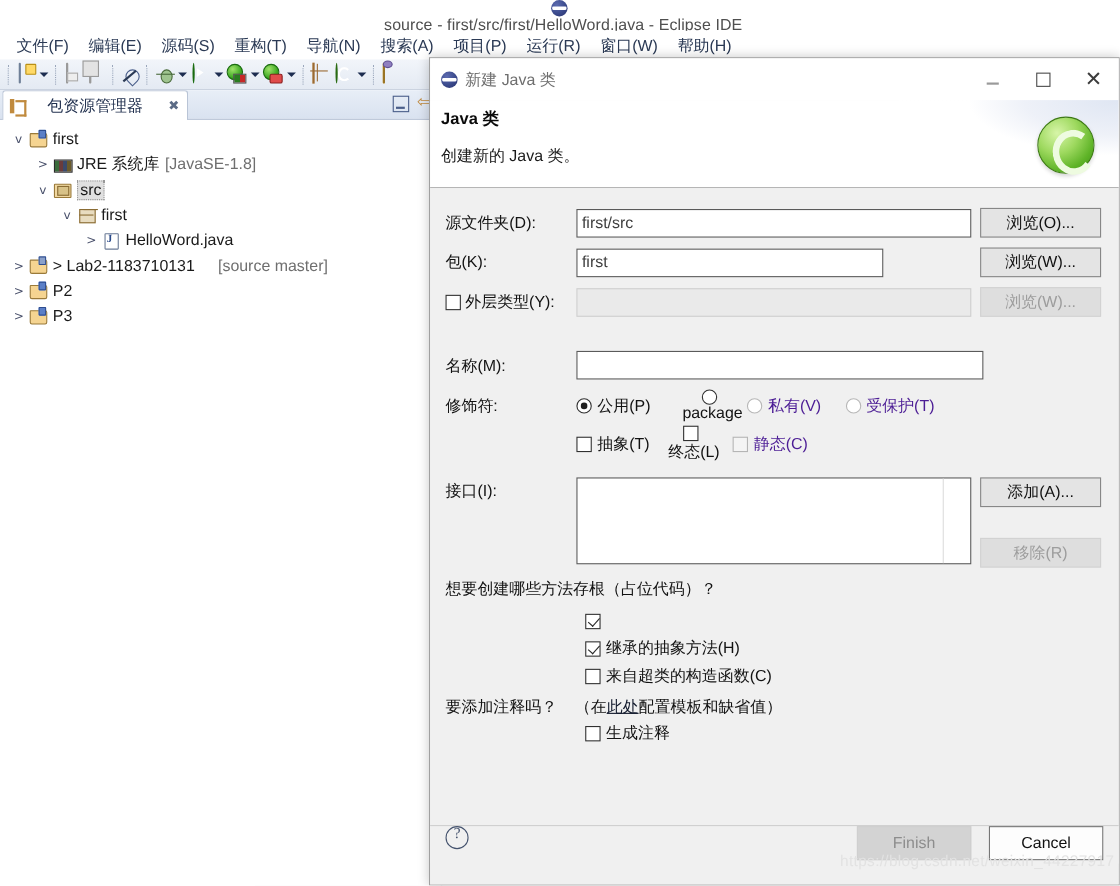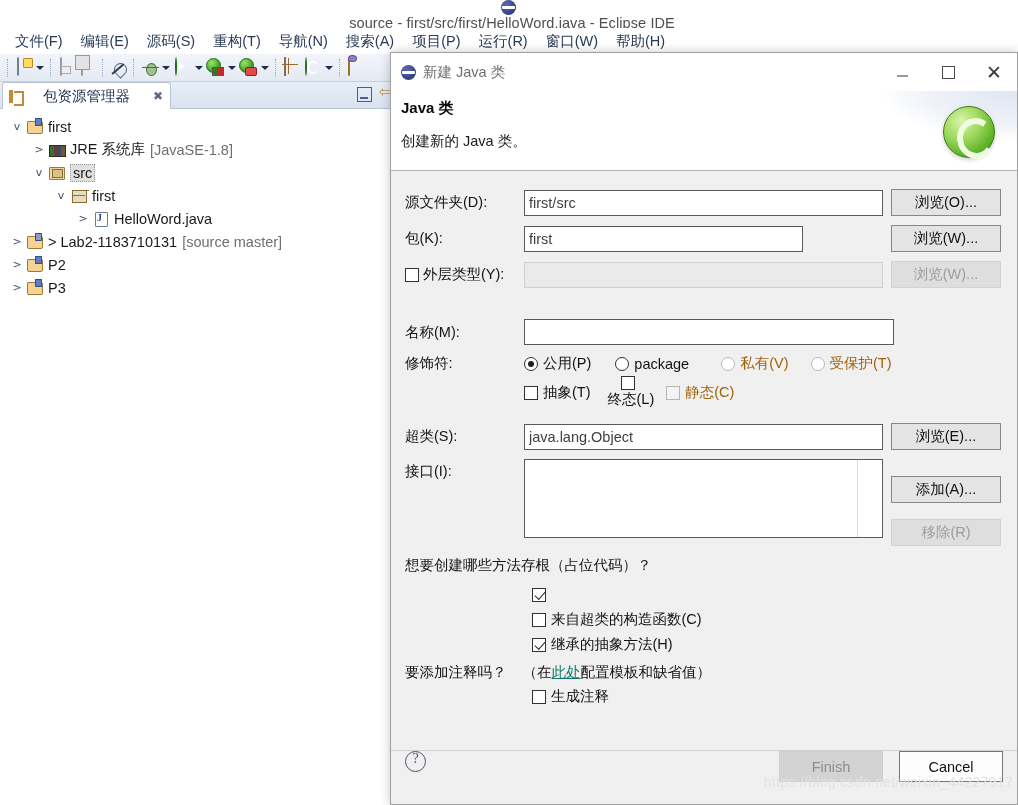--- a/index.html
+++ b/index.html
@@ -251,26 +251,26 @@
   .radio {
     width: 14px; height: 14px; border: 1.5px solid #303030; border-radius: 50%;
     background: #fff; display: inline-block; position: relative; flex: none; vertical-align: middle;
   }
   .radio.checked::after {
     content: ""; position: absolute; left: 3px; top: 3px; width: 6px; height: 6px;
     border-radius: 50%; background: #202020;
   }
   .radio.dis { border-color: #b7b7b7; }
   .ctl-text { font-size: 14.5px; color: #121212; margin-left: 5px; }
-  .ctl-text.dis { color: #a16207; }
+  .ctl-text.dis { color: #4c1d95; }
   .inline { display: flex; align-items: center; }
 
   .section-q { font-size: 14.5px; color: #121212; padding-left: 6px; margin: 10px 0 7px 0; }
   .opt-row { display: flex; align-items: center; margin-left: 133px; height: 25px; }
-  .link { color: #0f766e; text-decoration: underline; }
+  .link { color: #0f172a; text-decoration: underline; }
 
   .iface-box {
     width: 370px; height: 79px; background: #ffffff; border: 1px solid #5a5a5a; position: relative;
   }
   .iface-box::after {
     content: ""; position: absolute; right: 24px; top: 0; bottom: 0; width: 1px; background: #dcdcdc;
   }
 
   .watermark {
     position: absolute; right: 4px; bottom: 14px; font-size: 14px; color: #e2e2e2;
@@ -369,21 +369,21 @@
       </div>
       <div class="trow" style="padding-left:74px;">
         <span class="twist">&gt;</span>
         <span class="nicon ni-java"></span>
         <span class="node-text">HelloWord.java</span>
       </div>
       <div class="trow" style="padding-left:8px;">
         <span class="twist">&gt;</span>
         <span class="nicon ni-proj ni-proj-q"></span>
         <span class="node-text">&gt; Lab2-1183710131</span>
-        <span class="node-dim" style="margin-left:5px;">[source master]</span>
+        <span class="node-dim" style="margin-left:21px;">[source master]</span>
       </div>
       <div class="trow" style="padding-left:8px;">
         <span class="twist">&gt;</span>
         <span class="nicon ni-proj"></span>
         <span class="node-text">P2</span>
       </div>
       <div class="trow" style="padding-left:8px;">
         <span class="twist">&gt;</span>
         <span class="nicon ni-proj"></span>
         <span class="node-text">P3</span>
@@ -439,21 +439,21 @@
         <span class="flabel">名称(M):</span>
         <input class="finput" style="width: 370px;" value="">
       </div>
 
       <div class="frow" style="margin-bottom:3px;">
         <span class="flabel">修饰符:</span>
         <span class="inline" style="margin-right:24px;">
           <span class="radio checked"></span>
           <span class="ctl-text">公用(P)</span>
         </span>
-        <span class="inline" style="margin-right:32px;">
+        <span class="inline" style="margin-right:4px;flex-direction:column;">
           <span class="radio"></span>
           <span class="ctl-text">package</span>
         </span>
         <span class="inline" style="margin-right:22px;">
           <span class="radio dis"></span>
           <span class="ctl-text dis">私有(V)</span>
         </span>
         <span class="inline">
           <span class="radio dis"></span>
           <span class="ctl-text dis">受保护(T)</span>
@@ -469,46 +469,41 @@
         <span class="inline" style="margin-right:12px;flex-direction:column;">
           <span class="cbox"></span>
           <span class="ctl-text">终态(L)</span>
         </span>
         <span class="inline">
           <span class="cbox dis"></span>
           <span class="ctl-text dis">静态(C)</span>
         </span>
       </div>
 
-      <div class="frow">
-        <span class="flabel">超类(S):</span>
-        <input class="finput" style="width: 370px;" value="java.lang.Object">
-        <button class="fbtn">浏览(E)...</button>
-      </div>
 
       <div class="frow" style="align-items:flex-start; margin-bottom:6px;">
         <span class="flabel" style="padding-top:3px;">接口(I):</span>
         <div class="iface-box"></div>
-        <div style="display:flex; flex-direction:column; gap:16px;margin-top:17px;">
+        <div style="display:flex; flex-direction:column; gap:28px;">
           <button class="fbtn" style="margin-left:8px;">添加(A)...</button>
           <button class="fbtn disabled" style="margin-left:8px;" disabled="">移除(R)</button>
         </div>
       </div>
 
       <div class="section-q">想要创建哪些方法存根（占位代码）？</div>
       <div class="opt-row">
         <span class="cbox checked"></span>
       </div>
       <div class="opt-row">
+        <span class="cbox checked"></span>
+        <span class="ctl-text">继承的抽象方法(H)</span>
+      </div>
+      <div class="opt-row">
         <span class="cbox"></span>
         <span class="ctl-text">来自超类的构造函数(C)</span>
-      </div>
-      <div class="opt-row">
-        <span class="cbox checked"></span>
-        <span class="ctl-text">继承的抽象方法(H)</span>
       </div>
 
       <div class="section-q" style="margin:6px 0 2px 0;">
         <span>要添加注释吗？</span>
         <span style="margin-left:12px;">（在</span><span class="link">此处</span><span>配置模板和缺省值）</span>
       </div>
       <div class="opt-row">
         <span class="cbox"></span>
         <span class="ctl-text">生成注释</span>
       </div>

